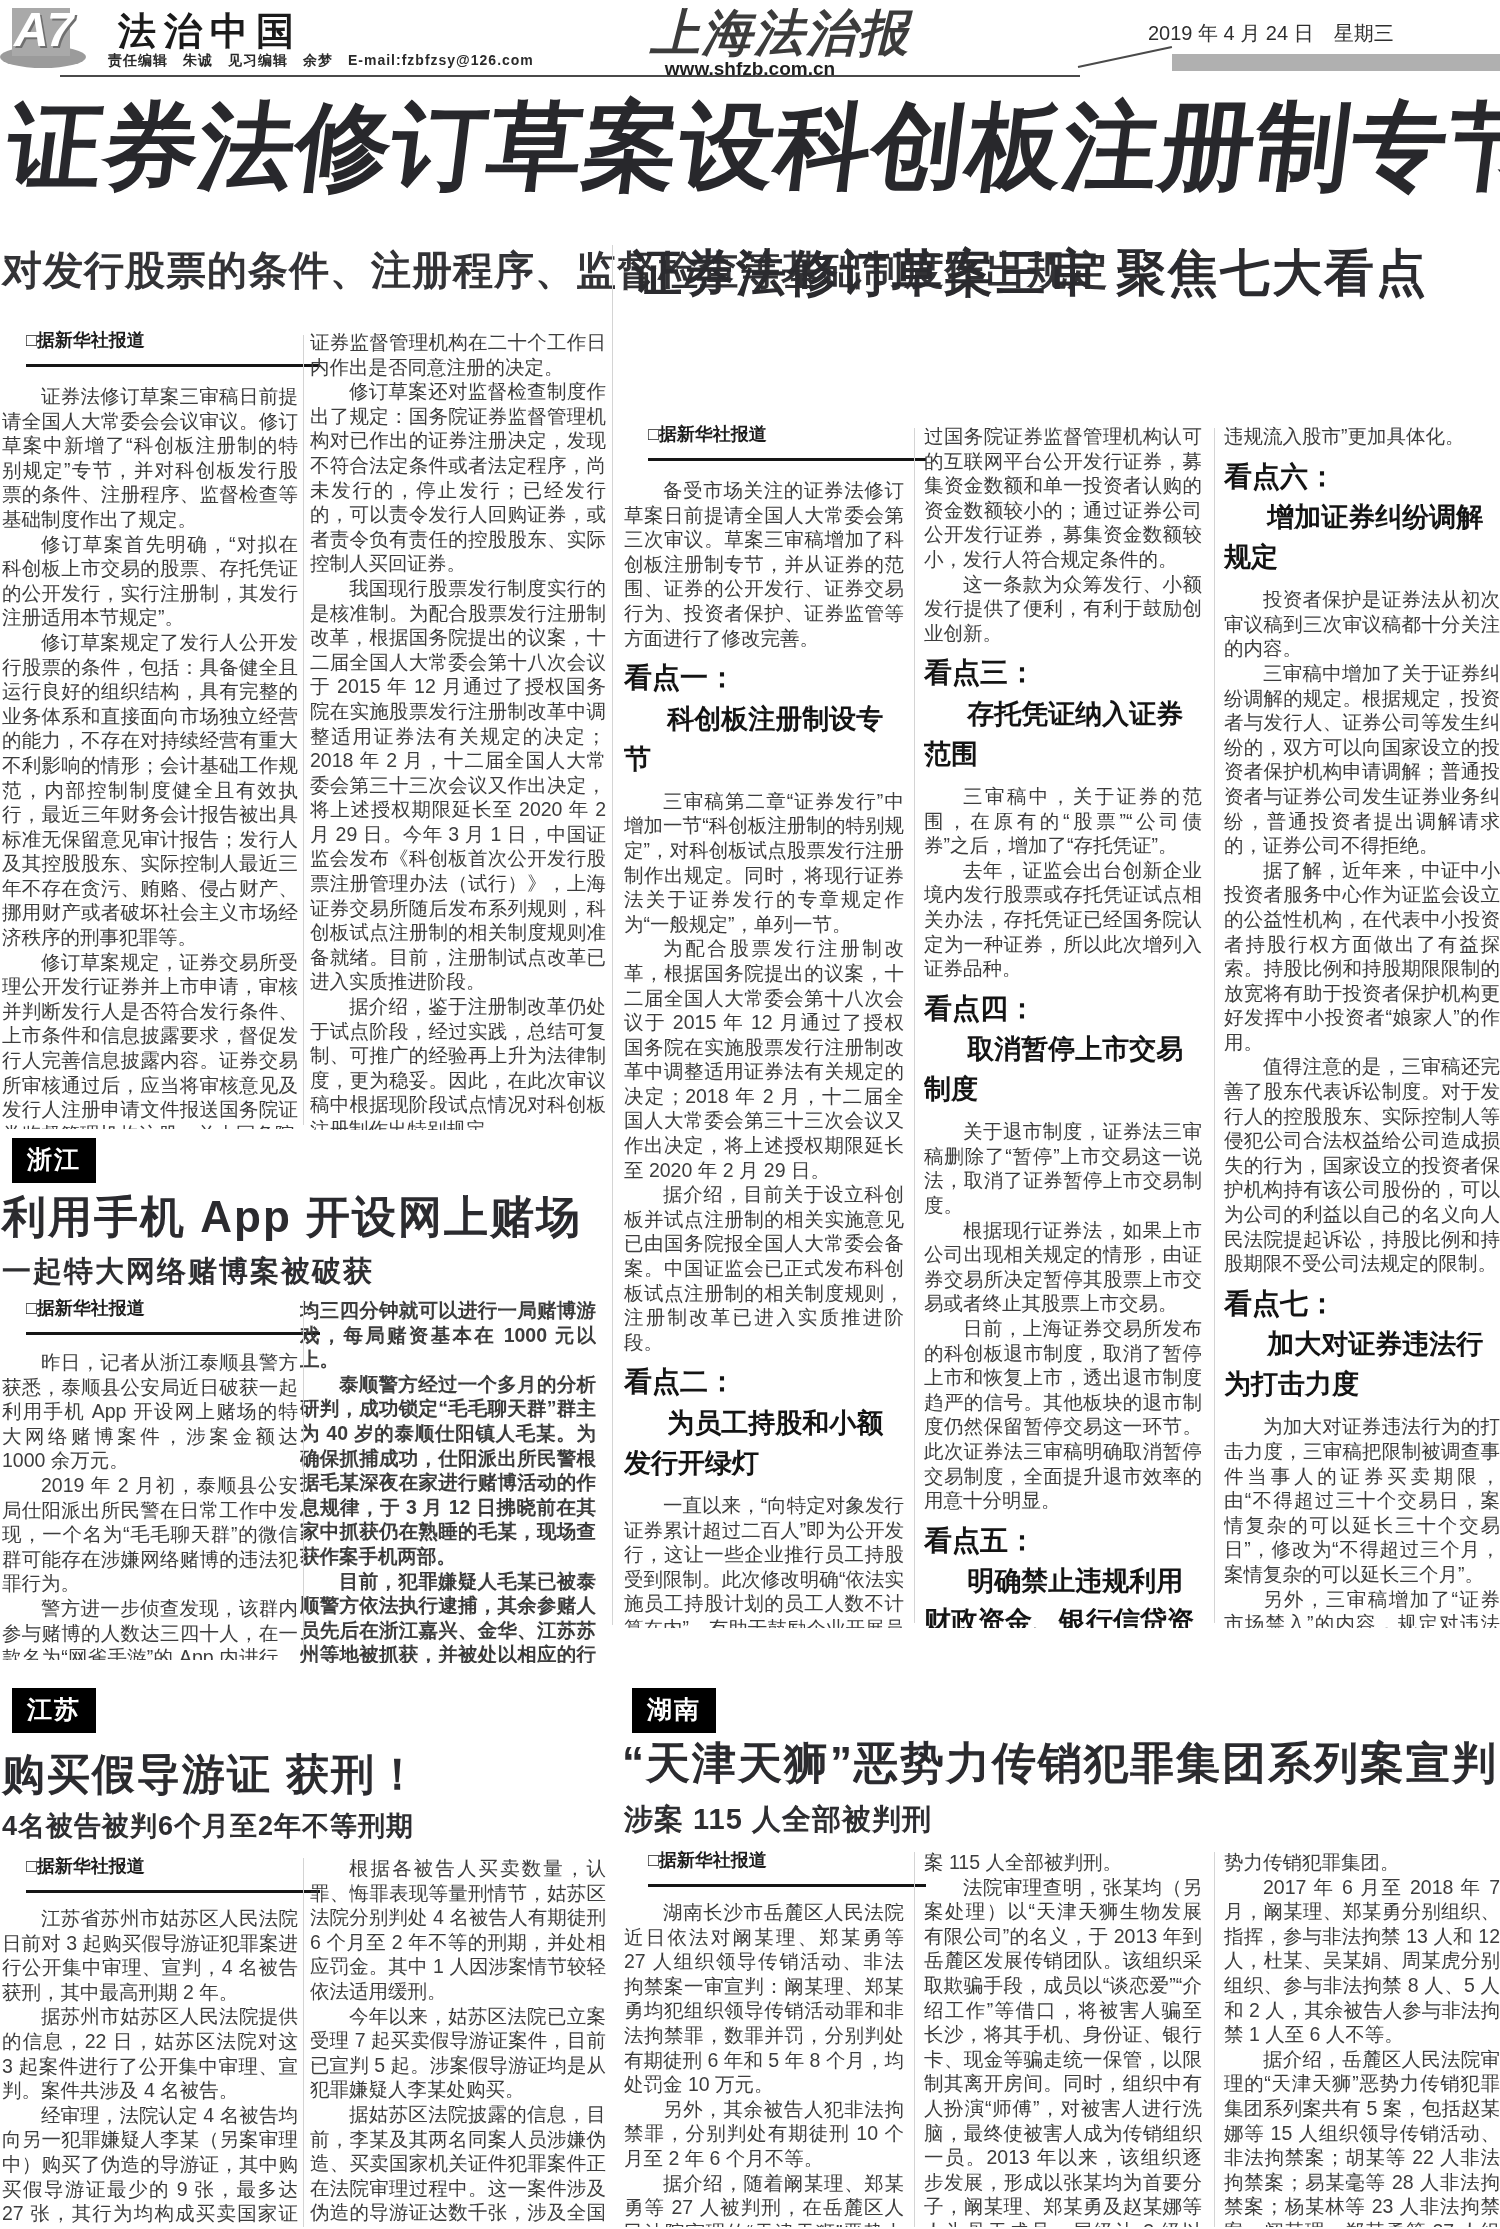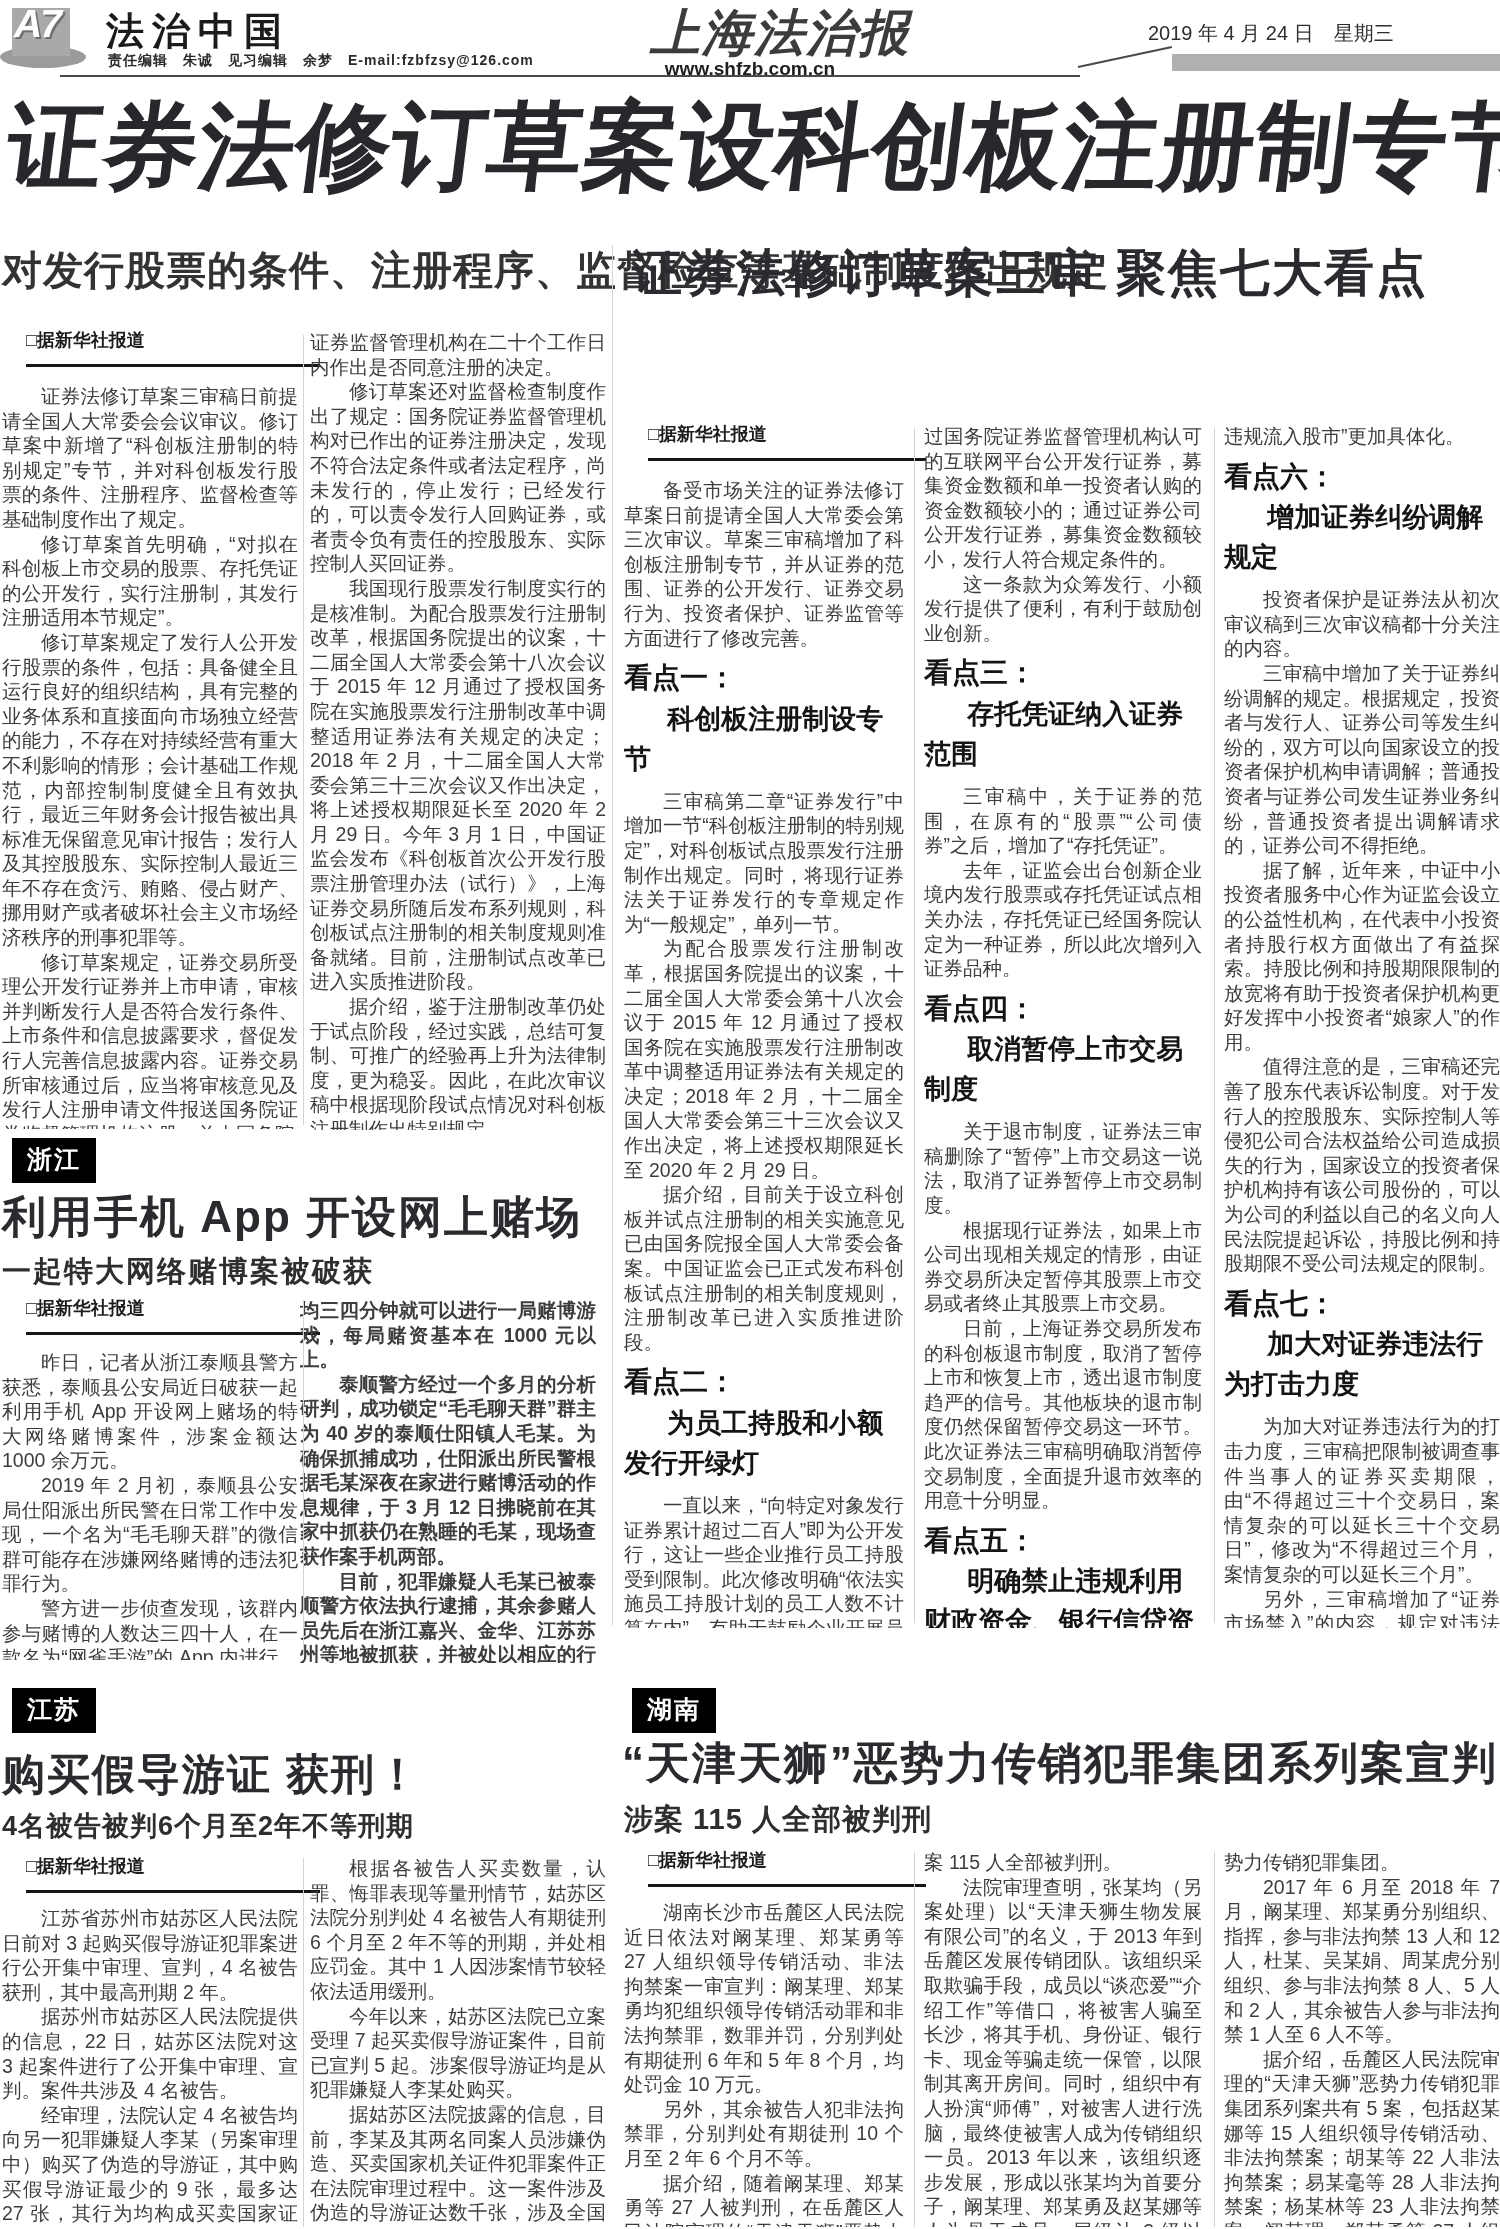--- a/index.html
+++ b/index.html
@@ -1,24 +1,24 @@
 <!DOCTYPE html>
 <html><head>
 <meta charset="utf-8">
 <style>
   html,body{margin:0;padding:0;background:#e8e8e8;}
   .page{position:relative;width:1500px;height:2229px;background:#ffffff;overflow:hidden;
         font-family:"Liberation Sans",sans-serif;color:#3d3d3d;}
   .abs{position:absolute;}
   
   .a7box{left:12px;top:8px;width:58px;height:48px;background:#a9a9a9;}
-  .a7txt{left:14px;top:2px;font-size:39px;font-weight:bold;font-style:italic;color:#ffffff;
+  .a7txt{left:14px;top:2px;font-size:48px;font-weight:bold;font-style:italic;color:#ffffff;
          text-shadow:2px 2px 0 #6f6f6f;letter-spacing:-2px;}
   .a7shadow{left:0px;top:46px;width:86px;height:22px;background:#9b9b9b;border-radius:50%;}
-  .sect{left:106px;top:6px;font-size:38px;font-weight:bold;color:#1b1b1b;letter-spacing:8px;}
+  .sect{left:118px;top:6px;font-size:38px;font-weight:bold;color:#1b1b1b;letter-spacing:8px;}
   .editors{left:108px;top:52px;font-size:14px;font-weight:bold;color:#2a2a2a;letter-spacing:1px;}
   .masthead{left:590px;top:0;width:320px;text-align:right;font-family:"DejaVu Serif",serif;
             font-style:italic;font-weight:bold;font-size:50px;color:#3c3c3c;letter-spacing:2px;}
   .website{left:590px;top:58px;width:320px;text-align:center;font-size:19px;font-weight:bold;color:#1f1f1f;}
   .dateline{left:1148px;top:20px;font-size:20px;color:#2e2e2e;}
   .hline{left:60px;top:75px;width:1020px;height:2px;background:#4a4a4a;}
   .diagline{left:1078px;top:66px;width:96px;height:2px;background:#4a4a4a;
             transform:rotate(-12deg);transform-origin:left center;}
   .graybar{left:1172px;top:54px;width:328px;height:17px;background:#b0b0b0;}
   

